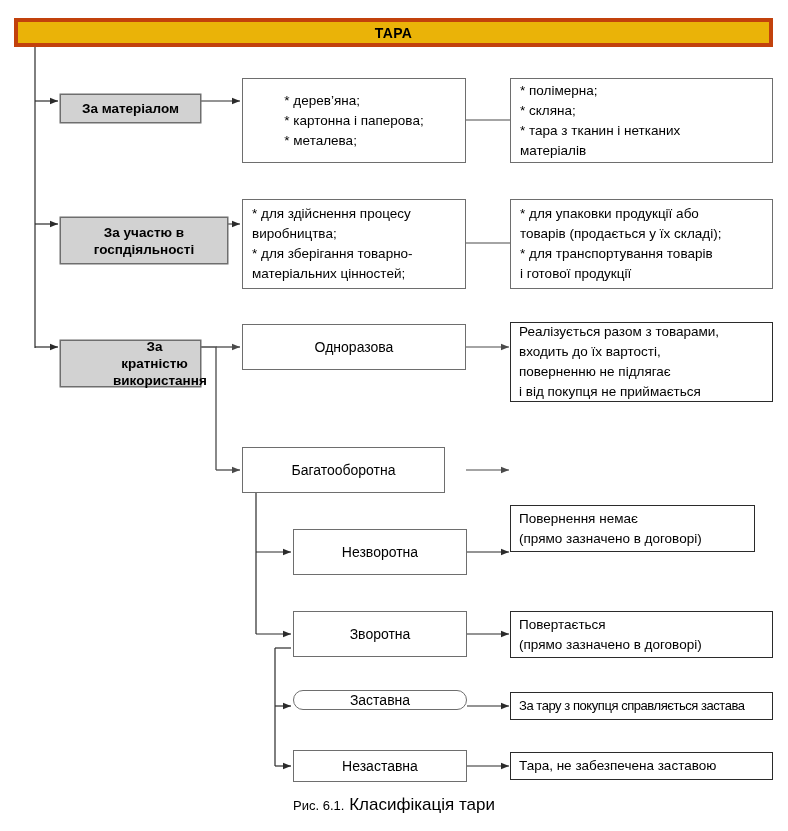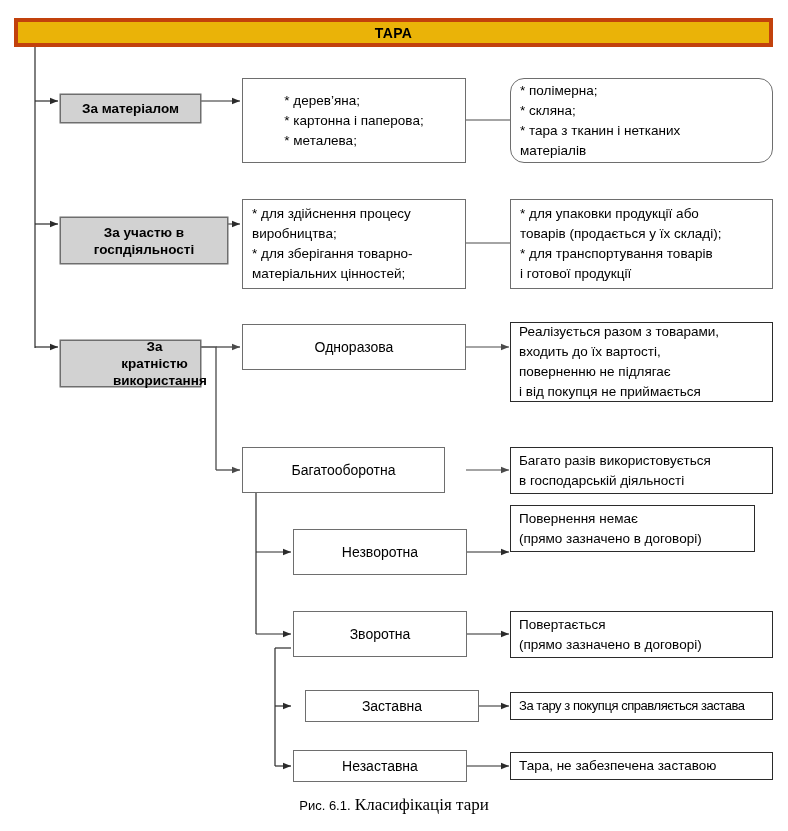--- a/index.html
+++ b/index.html
@@ -92,21 +92,20 @@
     top: 795px;
     width: 788px;
     text-align: center;
     white-space: nowrap;
   }
   .caption .small {
     font-size: 13px;
   }
   .caption .big {
     font-size: 17px;
-    font-family: Liberation Serif, serif;
   }
 </style>
 </head>
 <body>
 
 <div id="canvas">
 
   <svg class="wires" viewBox="0 0 788 831">
     <defs>
       <marker id="arrow" markerWidth="9" markerHeight="8" refX="8.5" refY="4" orient="auto" markerUnits="userSpaceOnUse">
@@ -163,21 +162,21 @@
   <div class="box grey" style="left:60px; top:78px; width:141px; height:29px;">
     <span class="cat-txt">За матеріалом</span>
   </div>
 
   <div class="box" style="left:242px; top:78px; width:224px; height:85px;align-items:center;">
     <span class="list-txt">* дерев’яна;
 * картонна і паперова;
 * металева;</span>
   </div>
 
-  <div class="box" style="left:510px; top:78px; width:263px; height:85px;border-radius:14px;">
+  <div class="box" style="left:510px; top:78px; width:263px; height:85px;">
     <span class="list-txt">* полімерна;
 * скляна;
 * тара з тканин і нетканих
 матеріалів</span>
   </div>
 
   <div class="box grey" style="left:60px; top:201px; width:168px; height:47px;">
     <span class="cat-txt">За участю
 в госпдіяльності</span>
   </div>
@@ -207,42 +206,38 @@
   <div class="box dark" style="left:510px; top:322px; width:263px; height:80px;">
     <span class="desc-txt">Реалізується разом з товарами,
 входить до їх вартості,
 поверненню не підлягає
 і від покупця не приймається</span>
   </div>
 
   <div class="box" style="left:242px; top:447px; width:203px; height:46px;">
     <span class="lvl-txt">Багатооборотна</span>
   </div>
-  <div class="box dark" style="left:510px; top:447px; width:263px; height:47px;">
-    <span class="desc-txt">Багато разів використовується
-в господарській діяльності</span>
-  </div>
 
   <div class="box" style="left:293px; top:529px; width:174px; height:46px;">
     <span class="lvl-txt">Незворотна</span>
   </div>
   <div class="box dark" style="left:510px; top:505px; width:245px; height:47px;">
     <span class="desc-txt">Повернення немає
 (прямо зазначено в договорі)</span>
   </div>
 
   <div class="box" style="left:293px; top:611px; width:174px; height:46px;">
     <span class="lvl-txt">Зворотна</span>
   </div>
   <div class="box dark" style="left:510px; top:611px; width:263px; height:47px;">
     <span class="desc-txt">Повертається
 (прямо зазначено в договорі)</span>
   </div>
 
-  <div class="box" style="left:305px; top:690px; width:174px; height:32px;">
+  <div class="box" style="left:293px; top:690px; width:174px; height:20px;border-radius:16px;">
     <span class="lvl-txt">Заставна</span>
   </div>
   <div class="box dark" style="left:510px; top:692px; width:263px; height:28px;">
     <span class="desc-txt condensed">За тару з покупця справляється застава</span>
   </div>
 
   <div class="box" style="left:293px; top:750px; width:174px; height:32px;">
     <span class="lvl-txt">Незаставна</span>
   </div>
   <div class="box dark" style="left:510px; top:752px; width:263px; height:28px;">

